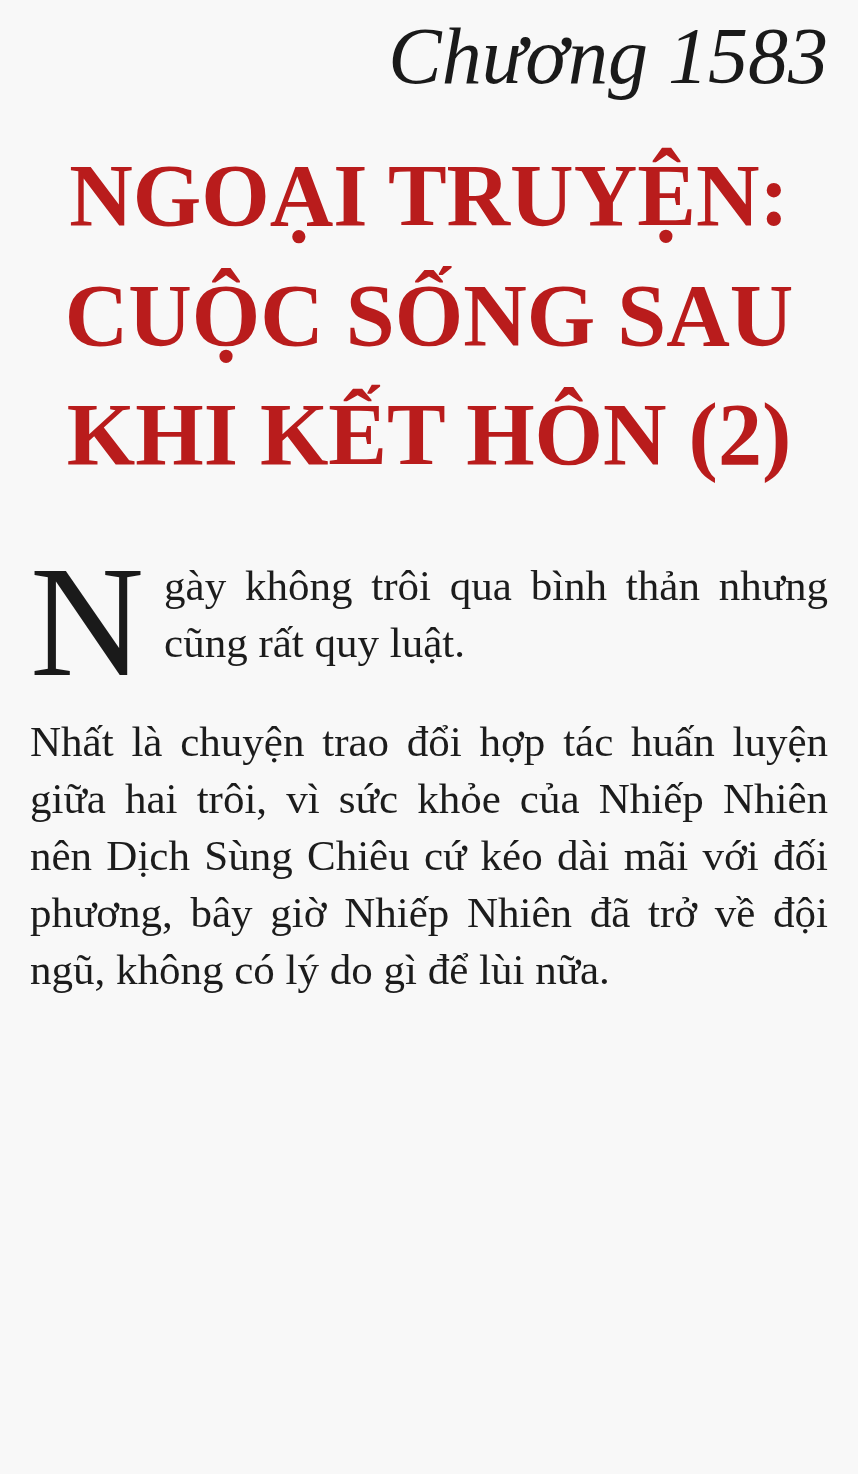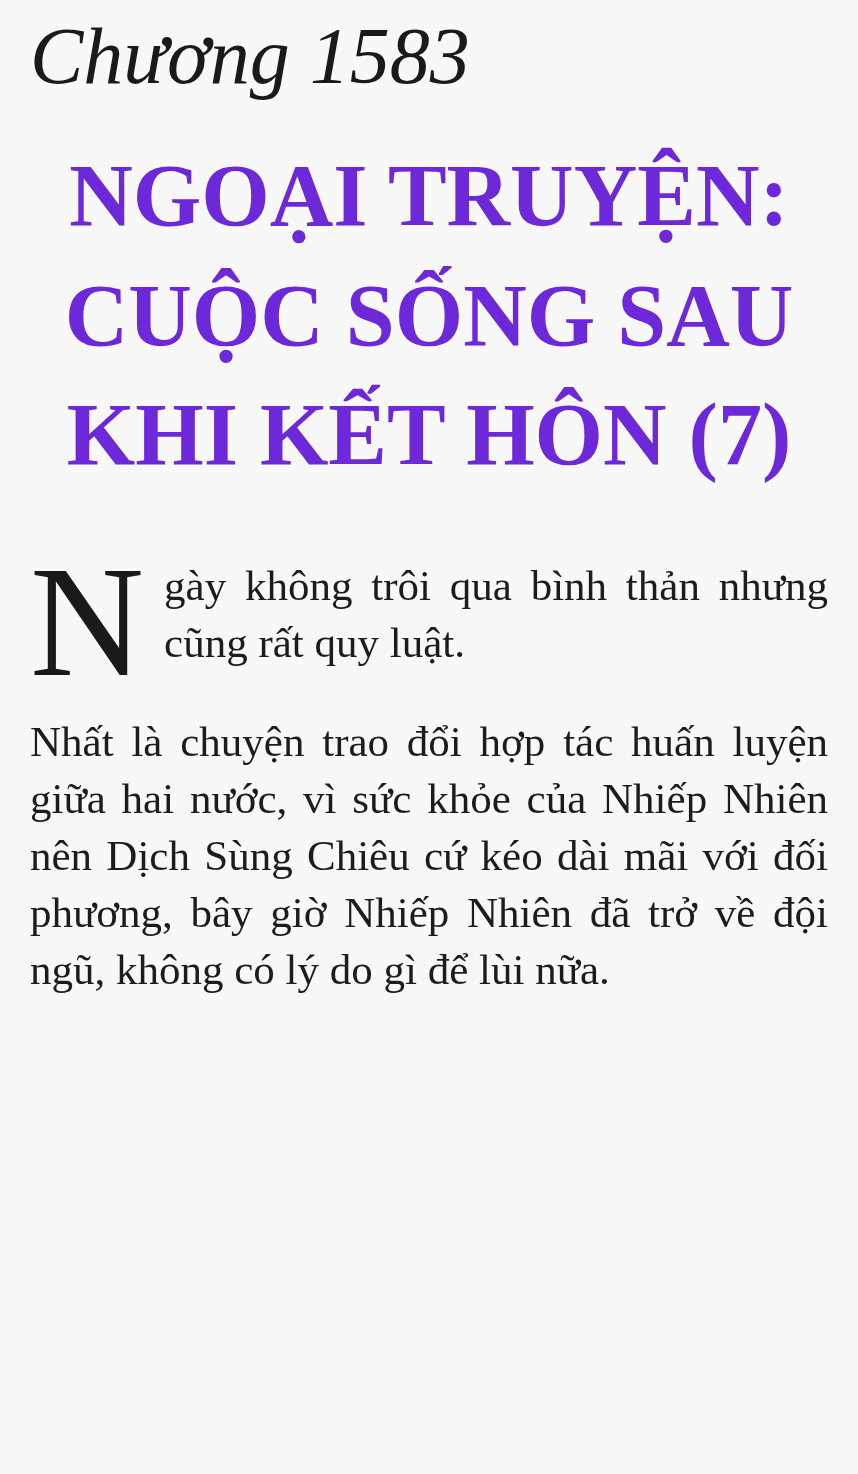--- a/index.html
+++ b/index.html
@@ -14,36 +14,36 @@
     font-family: "Liberation Serif", "DejaVu Serif", serif;
     color: #1c1c1c;
   }
   .page {
     box-sizing: border-box;
     width: 858px;
     height: 1474px;
     padding: 10px 30px 0 30px;
   }
   .chapter-kicker {
-    text-align: left;
+    text-align: right;
     font-style: italic;
     font-weight: 400;
     font-size: 80px;
     line-height: 1.15;
     margin: 0;
     color: #1a1a1a;
   }
   .chapter-title {
     margin: 34px 0 0 0;
     text-align: center;
     font-weight: 700;
     font-size: 88px;
     line-height: 1.36;
     letter-spacing: 0px;
-    color: #6d28d9;
+    color: #b91c1c;
   }
   .chapter-title .title-line {
     display: block;
     white-space: nowrap;
   }
   .content {
     margin-top: 62px;
   }
   .para {
     margin: 0 0 34px 0;
@@ -75,27 +75,27 @@
 </head>
 <body>
 
 <div class="page">
 
   <h2 class="chapter-kicker">Chương 1583</h2>
 
   <h1 class="chapter-title">
     <span class="title-line">NGOẠI TRUYỆN:</span>
     <span class="title-line">CUỘC SỐNG SAU</span>
-    <span class="title-line">KHI KẾT HÔN (7)</span>
+    <span class="title-line">KHI KẾT HÔN (2)</span>
   </h1>
 
   <div class="content">
 
     <p class="para opening">
       <span class="dropcap">N</span><span>gày không trôi qua bình thản nhưng cũng rất quy luật.</span>
     </p>
 
 
-    <p class="para">Nhất là chuyện trao đổi hợp tác huấn luyện giữa hai nước, vì sức khỏe của Nhiếp Nhiên nên Dịch Sùng Chiêu cứ kéo dài mãi với đối phương, bây giờ Nhiếp Nhiên đã trở về đội ngũ, không có lý do gì để lùi nữa.</p>
+    <p class="para">Nhất là chuyện trao đổi hợp tác huấn luyện giữa hai trôi, vì sức khỏe của Nhiếp Nhiên nên Dịch Sùng Chiêu cứ kéo dài mãi với đối phương, bây giờ Nhiếp Nhiên đã trở về đội ngũ, không có lý do gì để lùi nữa.</p>
 
 
   </div>
 </div>
 
 </body></html>

